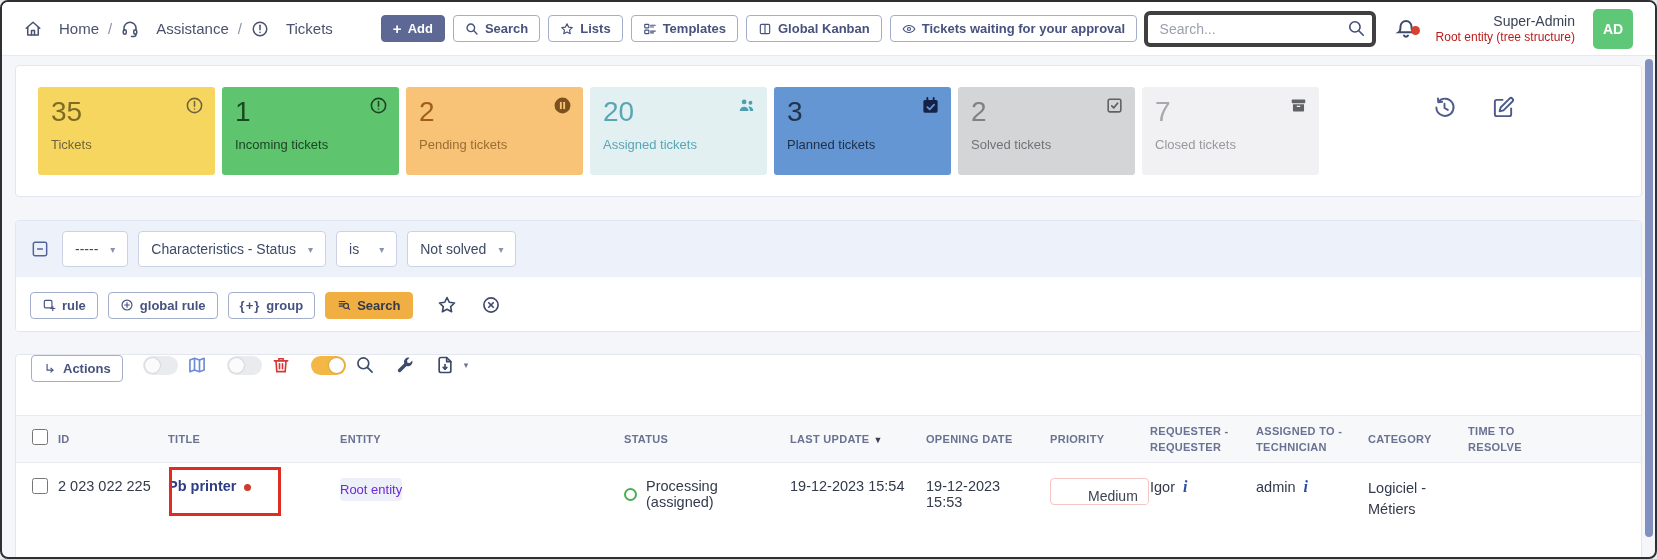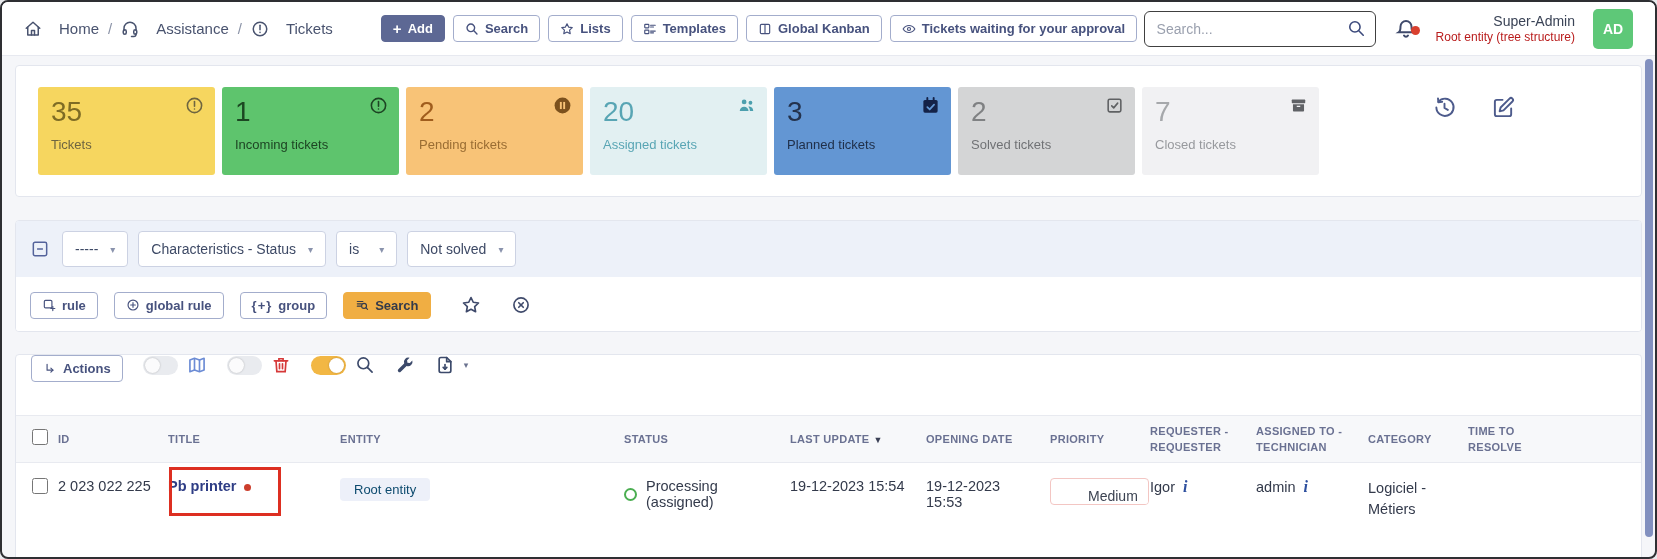--- a/index.html
+++ b/index.html
@@ -25,21 +25,21 @@
     height:27px; padding:0 11px; border:1px solid #a3adcc; border-radius:4px; background:#fff;
     color:#47527e; font-size:13px; font-weight:600; display:inline-flex; align-items:center; gap:6px;
     cursor:pointer; white-space:nowrap;
   }
   .btn .bicon{ width:14px; height:14px; }
   .btn-add{ background:#5d6894; border-color:#5d6894; color:#fff; }
 
   .topbar-right{ margin-left:auto; display:flex; align-items:center; gap:18px; }
   .global-search{ position:relative; }
   .global-search input{
-    width:232px; height:36px; border:1px solid #404040; border-radius:6px; padding:0 38px 0 12px;
+    width:232px; height:36px; border:4px solid #404040; border-radius:6px; padding:0 38px 0 12px;
     font-size:14px; color:#333; font-family:inherit; outline:none;
   }
   .global-search input::placeholder{ color:#9aa0ae; }
   .gs-icon{ position:absolute; right:10px; top:8px; width:19px; height:19px; color:#3c4a7c; cursor:pointer; }
   .bell-wrap{ position:relative; width:24px; height:24px; cursor:pointer; color:#3f4a6b; }
   .bell-dot{ position:absolute; right:-2px; top:9px; width:9px; height:9px; border-radius:50%; background:#d9402f; }
   .user-info{ text-align:right; cursor:pointer; }
   .user-name{ font-size:14px; color:#3a4356; }
   .user-entity{ font-size:12px; color:#b91c1c; margin-top:1px; }
   .avatar{ width:40px; height:40px; border-radius:5px; background:#5ec878; color:#fff; font-size:14px;
@@ -59,21 +59,21 @@
 
   
   .filter-panel{ top:218px; height:112px; overflow:hidden; }
   .filter-row{ height:56px; background:#edf1f9; display:flex; align-items:center; gap:10px; padding:0 14px; }
   .collapse-icon{ width:20px; height:20px; color:#54639b; cursor:pointer; margin-right:2px; }
   .select{
     background:#fff; border:1px solid #ccd2e3; border-radius:4px; height:36px; display:inline-flex;
     align-items:center; gap:12px; padding:0 12px; font-size:14px; color:#3e4a66; cursor:pointer; white-space:nowrap;
   }
   .caret{ font-size:10px; color:#8a93ad; }
-  .rule-row{ height:56px; display:flex; align-items:center; gap:16px; padding:0 14px; background:#fff; }
+  .rule-row{ height:56px; display:flex; align-items:center; gap:10px; padding:0 14px; background:#fff; }
   .btn-orange{ background:#f0ae43; border-color:#f0ae43; color:#333a4a; }
   .icon-btn{ width:20px; height:20px; color:#3f4a6b; cursor:pointer; }
   .rule-row .icon-btn{ margin-left:14px; }
   .brace-icon{ font-size:13px; font-weight:600; letter-spacing:1px; }
 
   
   .table-panel{ top:352px; height:215px; }
   .toolbar{ height:52px; display:flex; align-items:flex-start; padding:0 15px; }
   .toolbar .group{ display:flex; align-items:center; gap:9px; margin-right:20px; }
   .toggle{ width:35px; height:19px; border-radius:10px; background:#e9ebef; position:relative; cursor:pointer; }
@@ -87,21 +87,21 @@
 
   table{ width:100%; border-collapse:collapse; table-layout:fixed; margin-top:8px; }
   thead tr{ background:#f7f8fa; border-top:1px solid #e8eaf0; border-bottom:1px solid #e8eaf0; height:47px; }
   th{ font-size:11px; color:#6a7192; text-transform:uppercase; text-align:left; font-weight:700;
       letter-spacing:.3px; padding:6px 8px; vertical-align:middle; line-height:1.5; cursor:pointer; }
   td{ font-size:14.5px; color:#333a4b; padding:15px 8px 10px 8px; vertical-align:top; }
   .cb{ width:16px; height:16px; accent-color:#5d6894; cursor:pointer; margin-left:8px; }
   .sort-ind{ font-size:9px; color:#3a3f55; margin-left:4px; }
   .ticket-title{ color:#2e3d85; font-weight:bold; cursor:pointer; }
   .red-dot{ display:inline-block; width:7px; height:7px; border-radius:50%; background:#cc3e2c; margin-left:8px; vertical-align:middle; }
-  .entity-badge{ display:inline-block; background:#edf0f9; color:#0c4a6e; font-size:13px; padding:4px 14px; border-radius:4px; }
+  .entity-badge{ display:inline-block; background:#edf0f9; color:#6d28d9; font-size:13px; padding:4px 0; border-radius:4px; }
   .status-cell{ display:flex; align-items:center; gap:9px; }
   .status-ring{ width:13px; height:13px; border-radius:50%; border:2px solid #4bae51; flex:none; }
   .prio{ display:inline-flex; align-items:flex-end; border:1px solid #f3c6c3; border-radius:4px; overflow:hidden; height:27px; }
   .prio .swatch{ width:27px; background:#f9cdc9; }
   .prio .ptext{ display:flex; align-items:center; padding:0 10px; font-size:14px; color:#3c4352; background:#fff; }
   .info-i{ font-family:"Liberation Serif", serif; font-style:italic; font-weight:bold; color:#2d4f9e;
            font-size:16px; margin-left:8px; cursor:pointer; }
   .cat-text{ display:block; max-width:84px; line-height:1.45; }
 
   

